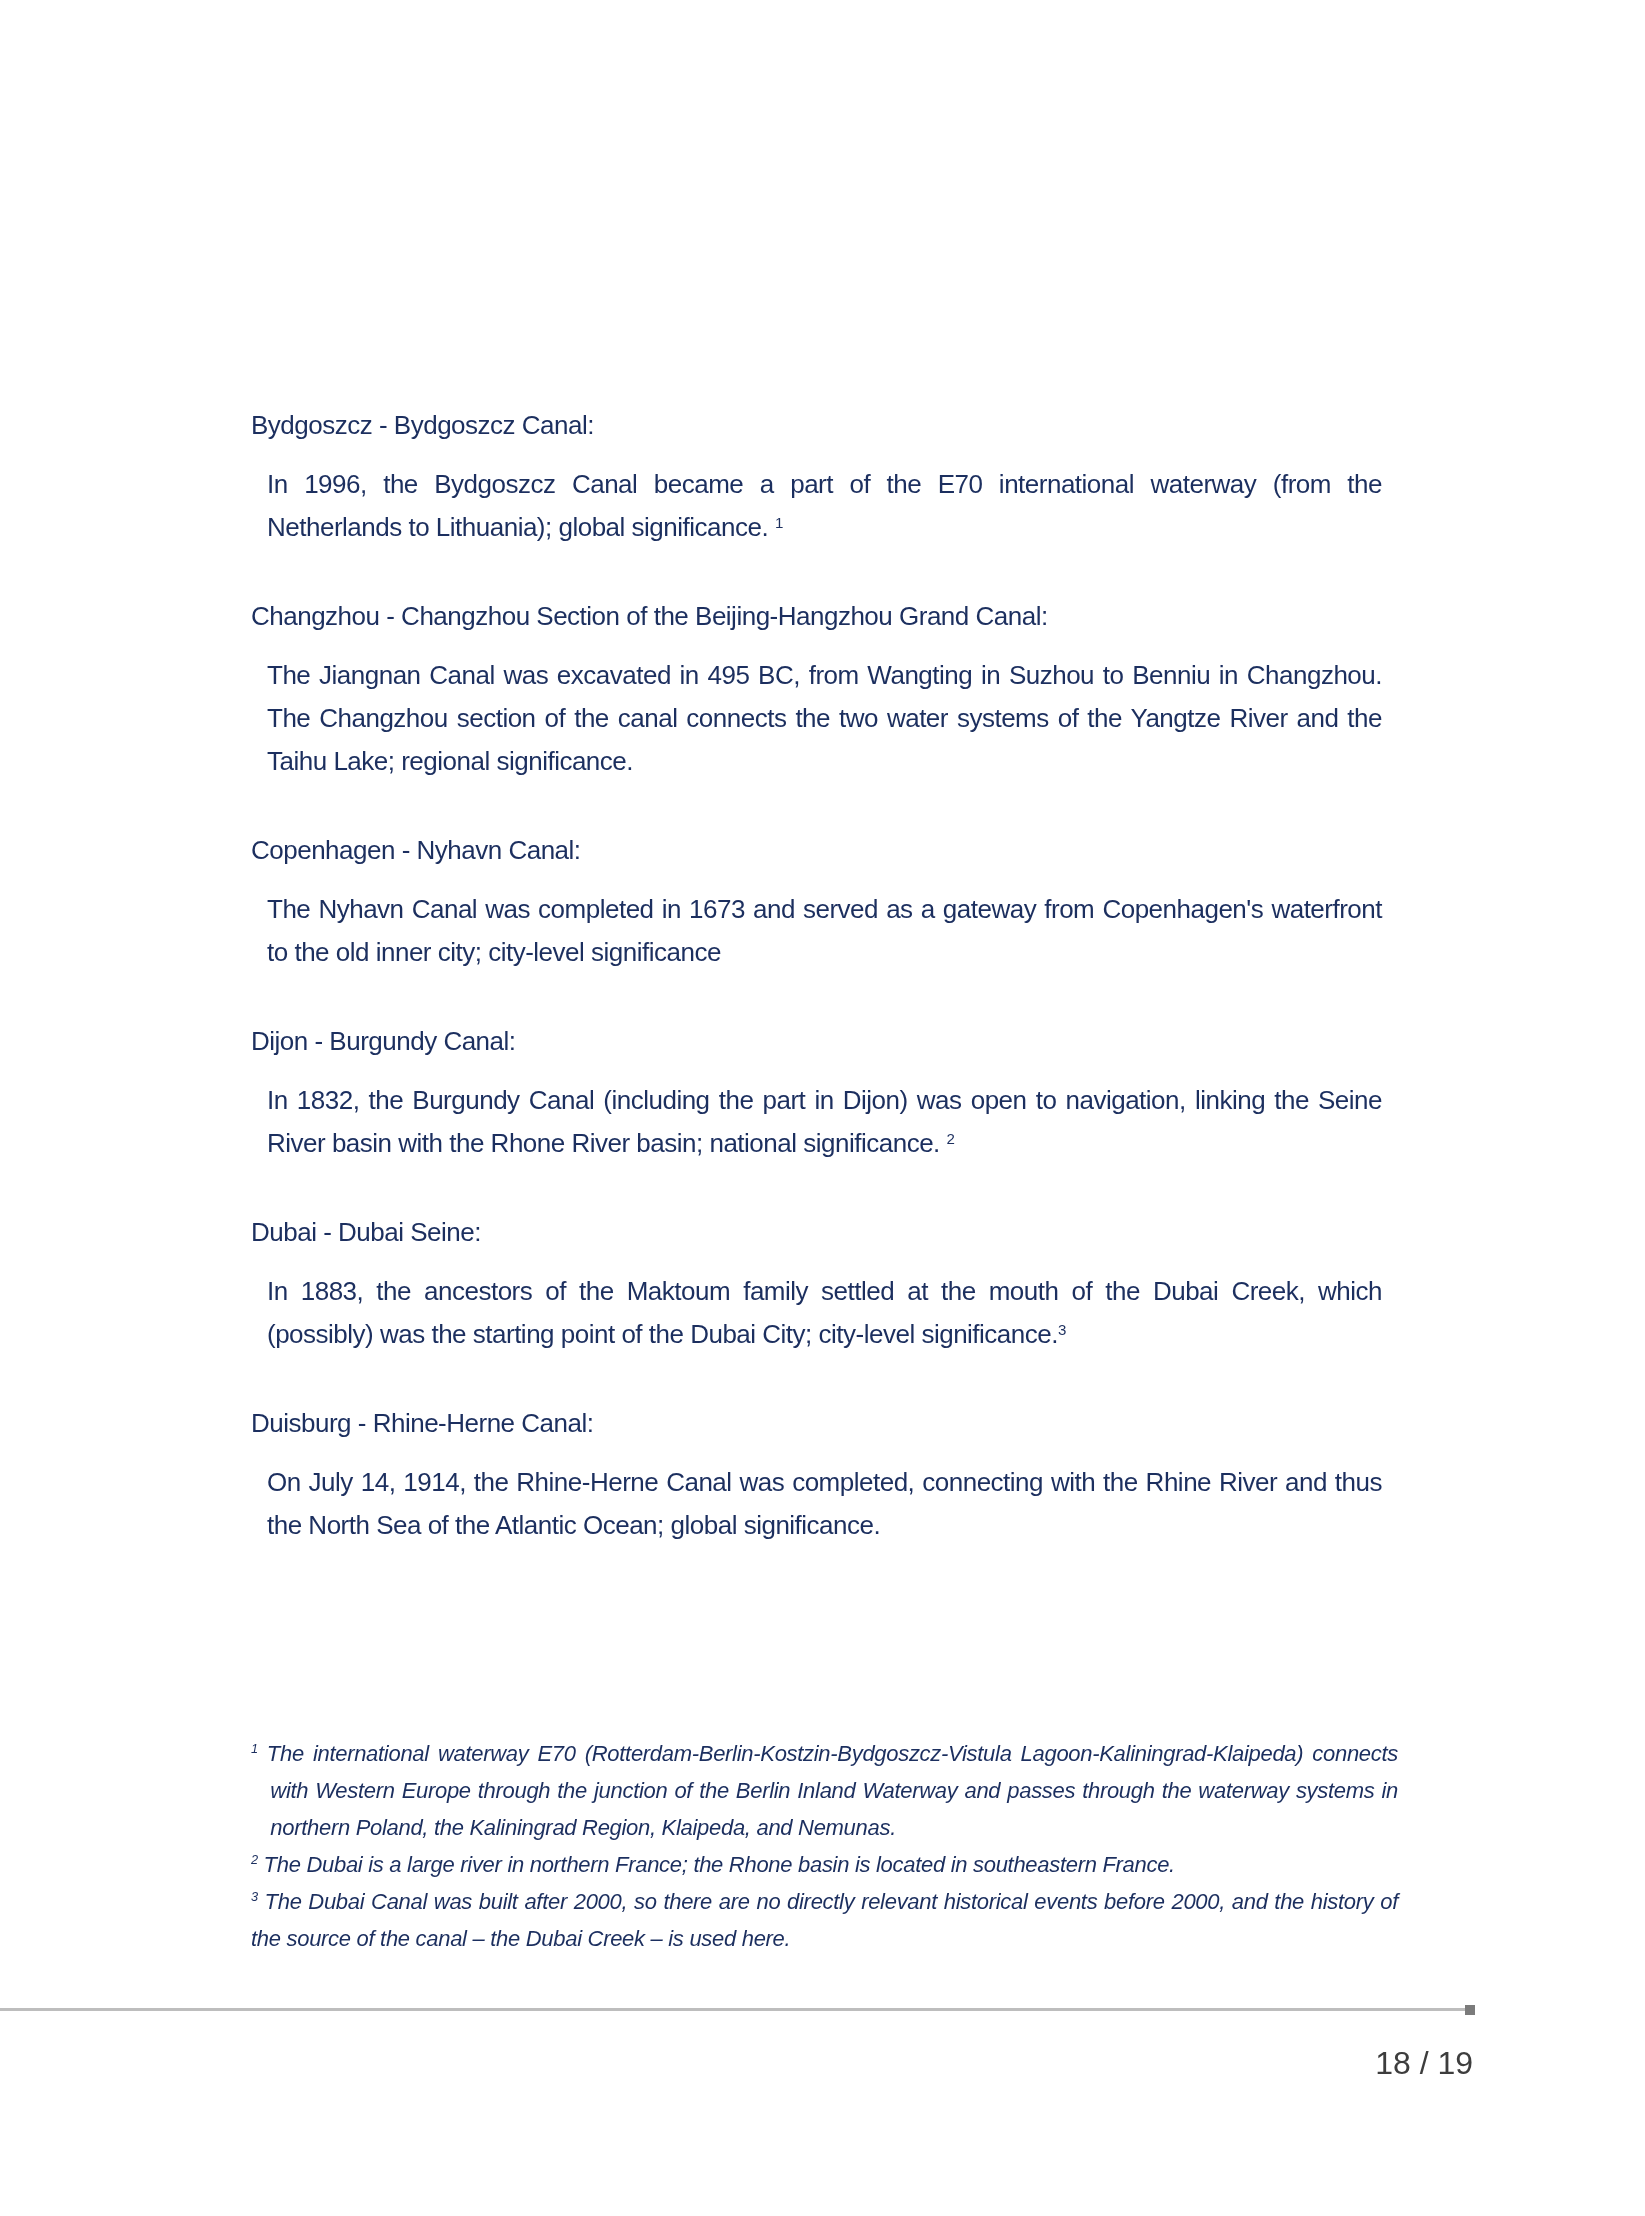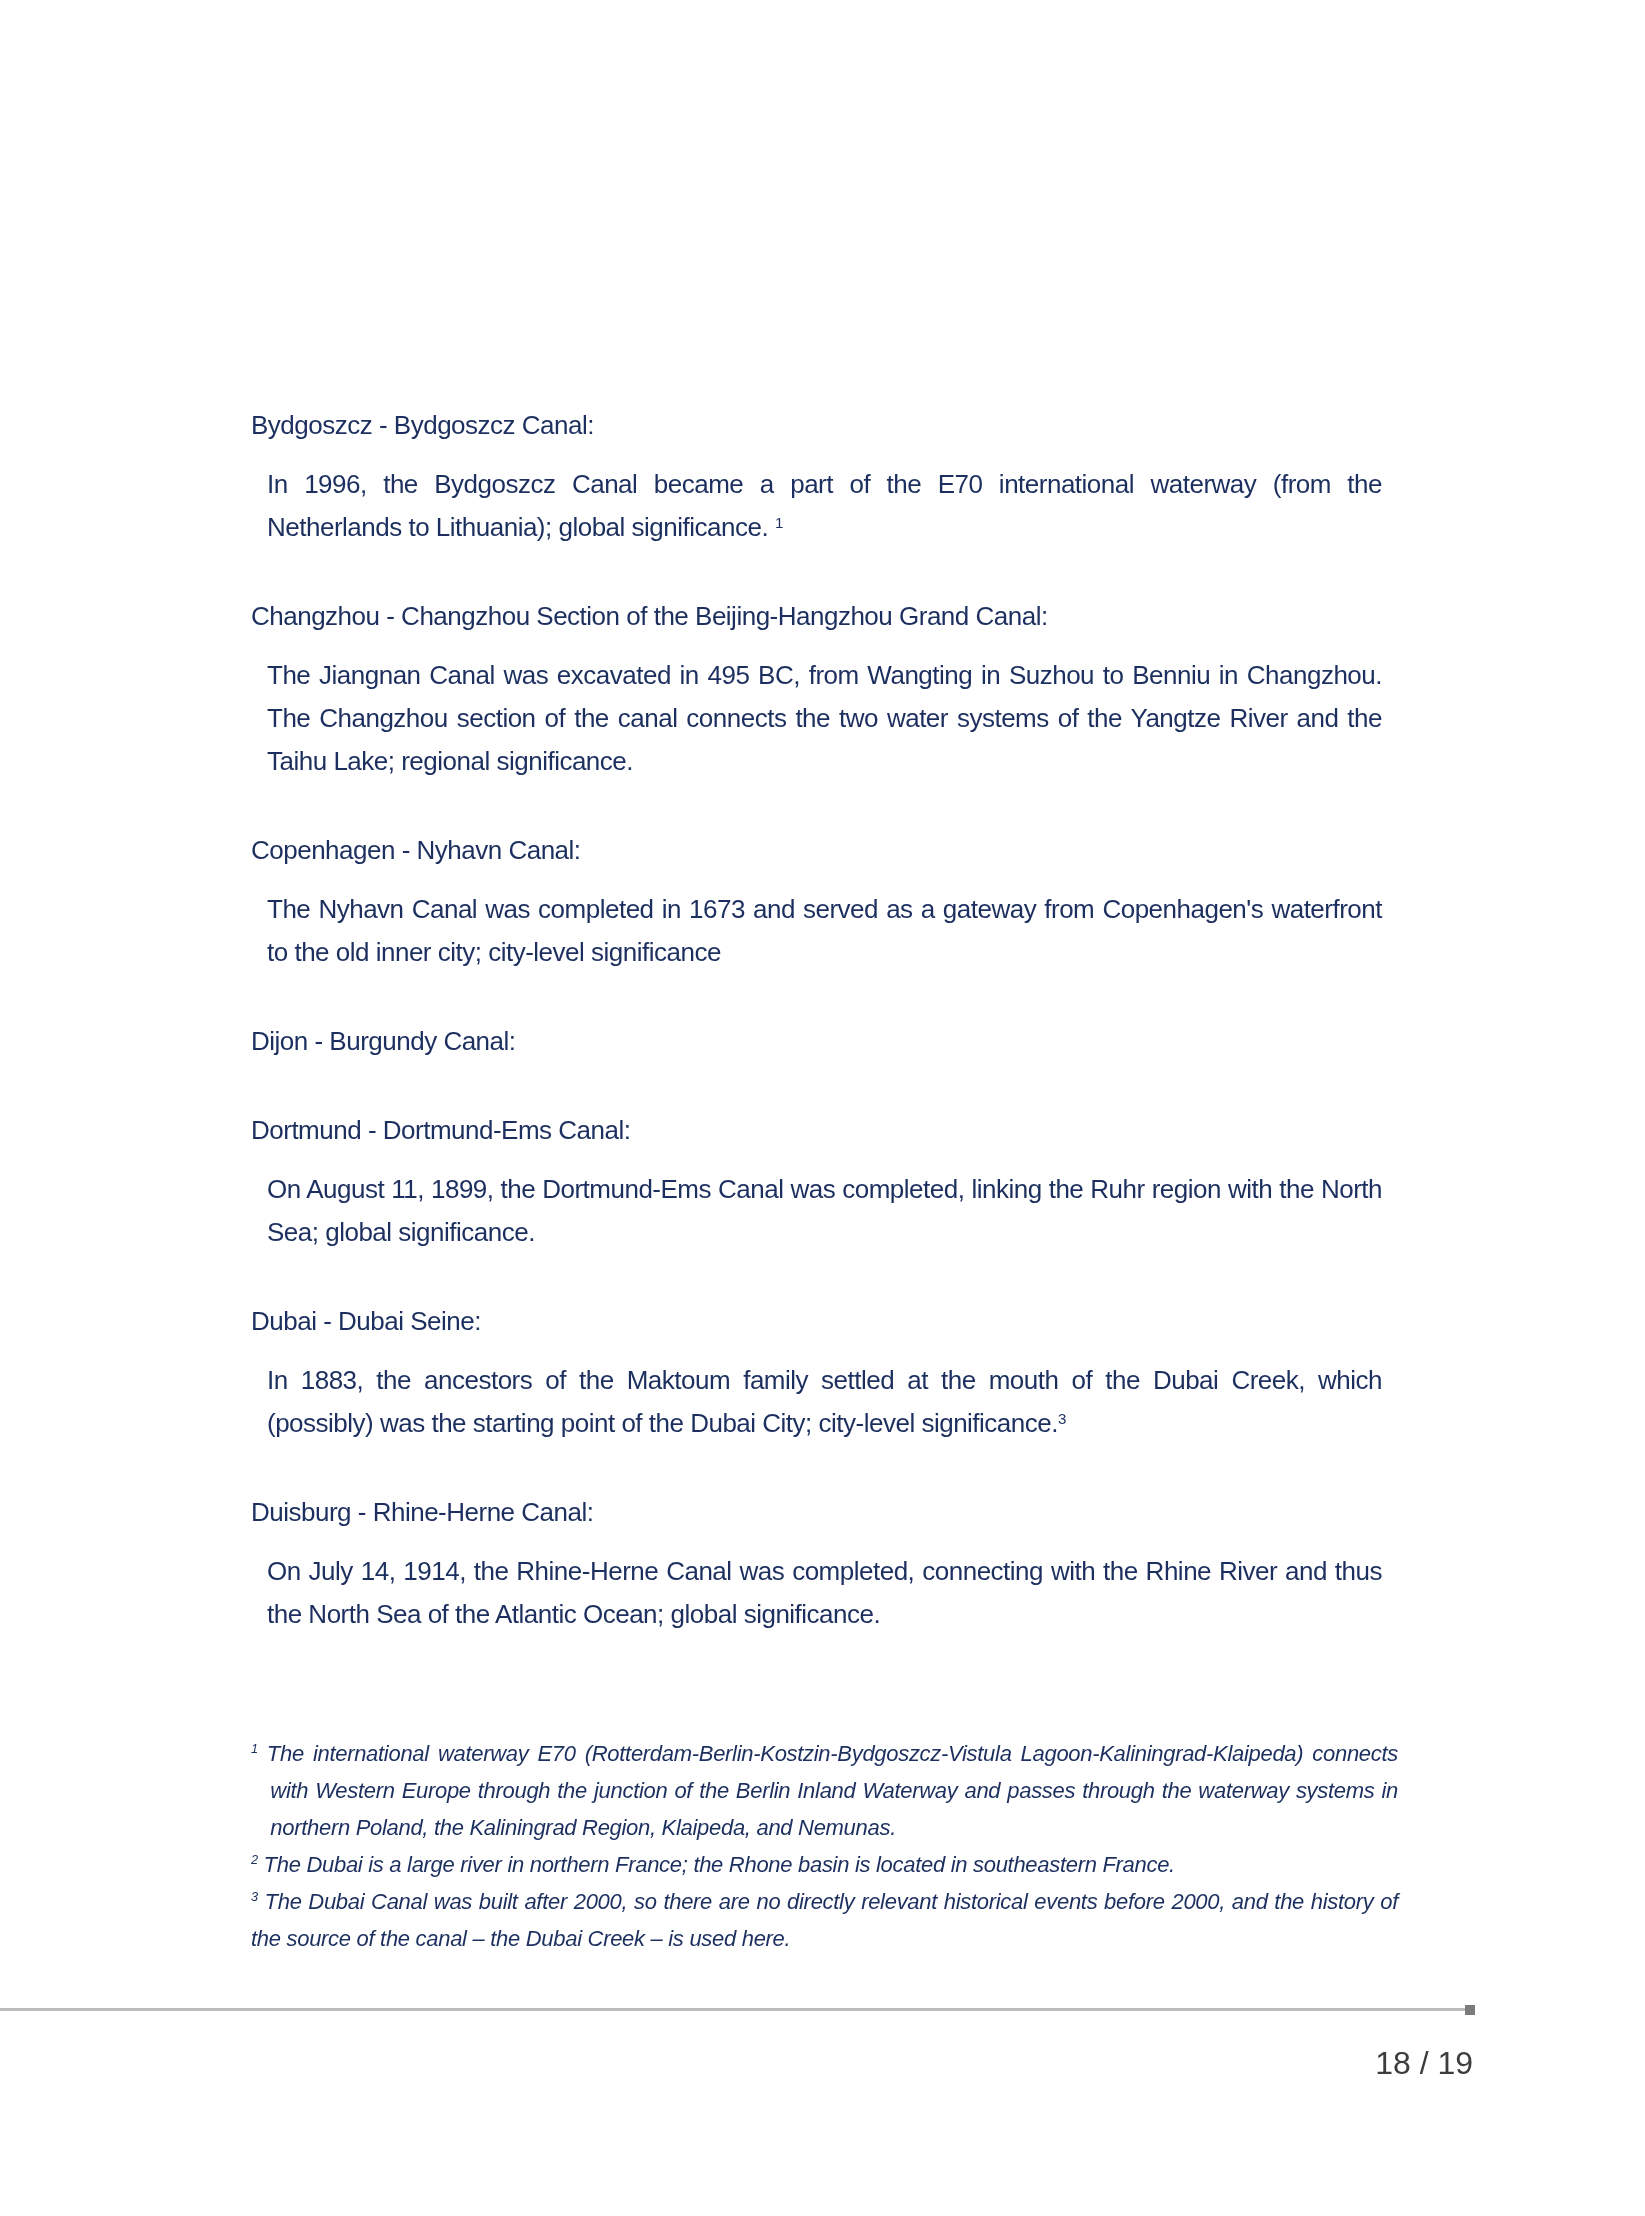--- a/index.html
+++ b/index.html
@@ -99,26 +99,23 @@
       <p class="para"><span>The Jiangnan Canal was excavated in 495 BC, from Wangting in Suzhou to Benniu in Changzhou. The Changzhou section of the canal connects the two water systems of the Yangtze River and the Taihu Lake; regional significance.</span><sup class="ref"></sup></p>
     </div>
 
     <div class="section">
       <p class="heading">Copenhagen - Nyhavn Canal:</p>
       <p class="para"><span>The Nyhavn Canal was completed in 1673 and served as a gateway from Copenhagen's waterfront to the old inner city; city-level significance</span><sup class="ref"></sup></p>
     </div>
 
     <div class="section">
       <p class="heading">Dijon - Burgundy Canal:</p>
+      <p class="para"><span>In 1832, the Burgundy Canal (including the part in Dijon) was open to navigation, linking the Seine River basin with the Rhone River basin; national significance. </span><sup class="ref">2</sup></p>
     </div>
 
-    <div class="section">
-      <p class="heading">Dortmund - Dortmund-Ems Canal:</p>
-      <p class="para"><span>On August 11, 1899, the Dortmund-Ems Canal was completed, linking the Ruhr region with the North Sea; global significance.</span><sup class="ref"></sup></p>
-    </div>
 
     <div class="section">
       <p class="heading">Dubai - Dubai Seine:</p>
       <p class="para"><span>In 1883, the ancestors of the Maktoum family settled at the mouth of the Dubai Creek, which (possibly) was the starting point of the Dubai City; city-level significance.</span><sup class="ref">3</sup></p>
     </div>
 
     <div class="section">
       <p class="heading">Duisburg - Rhine-Herne Canal:</p>
       <p class="para"><span>On July 14, 1914, the Rhine-Herne Canal was completed, connecting with the Rhine River and thus the North Sea of the Atlantic Ocean; global significance.</span><sup class="ref"></sup></p>
     </div>

